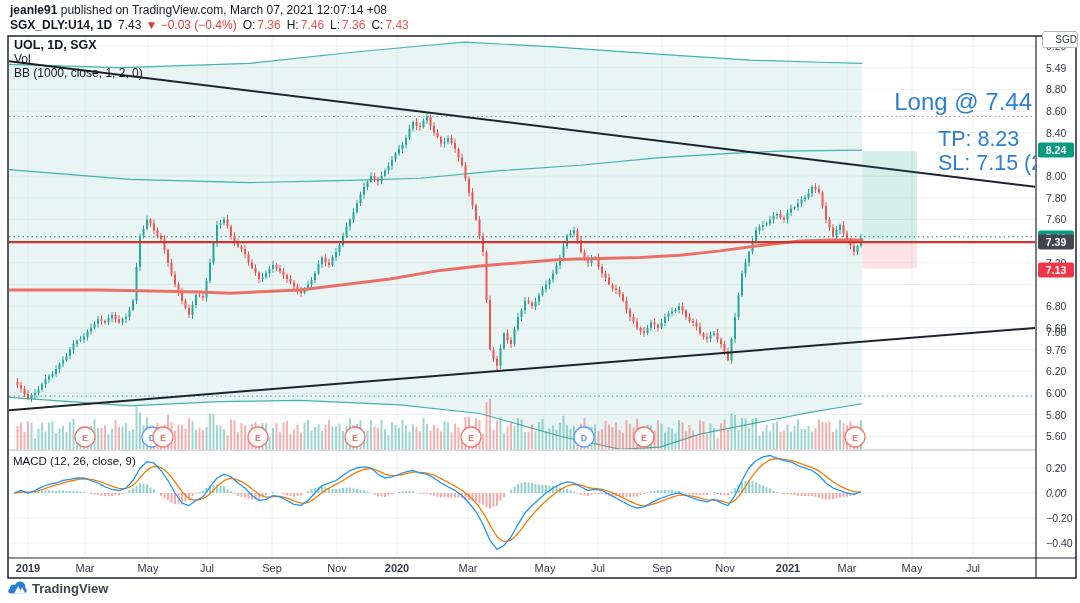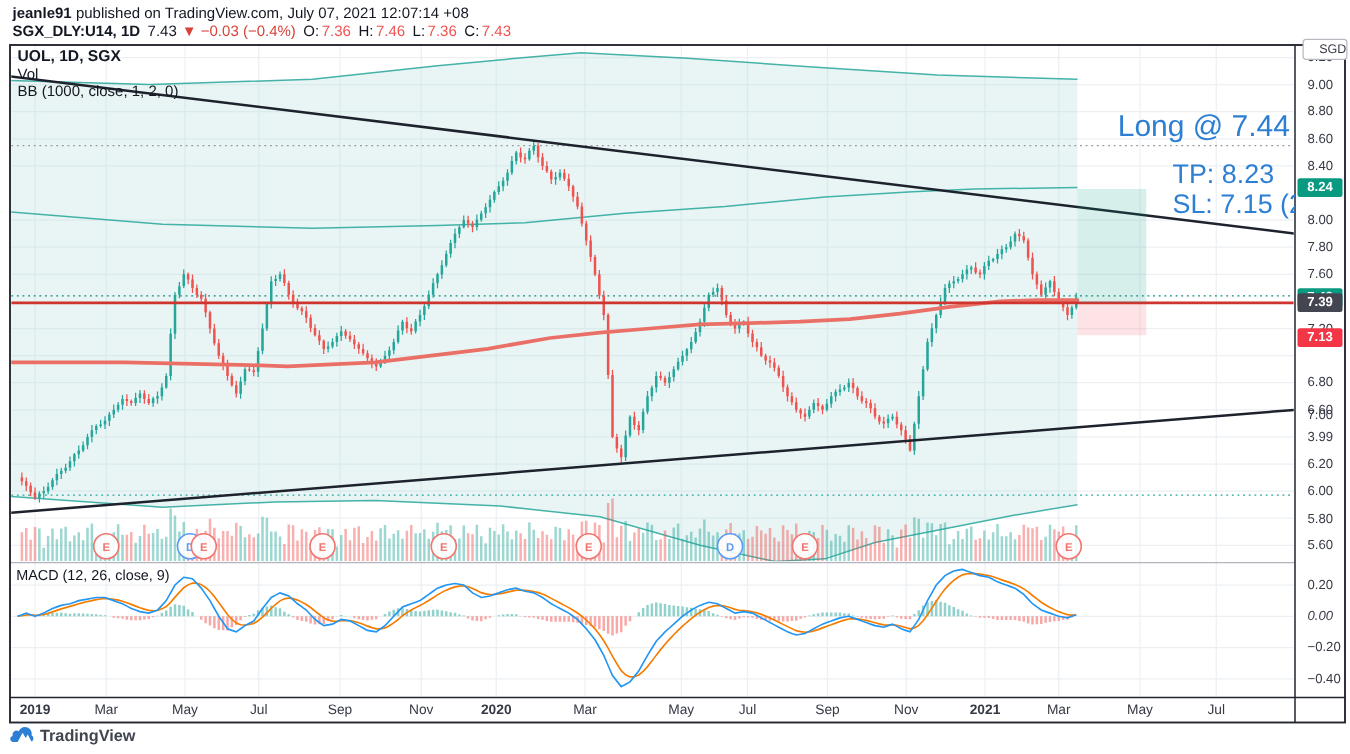--- a/index.html
+++ b/index.html
@@ -32,21 +32,21 @@
   .ttick.year{font-weight:bold;}
   .wm{left:8px;top:581px;height:18px;display:flex;z-index:6;}
   .wm-text{font-size:13px;font-weight:bold;color:#40444d;margin-left:5px;}
   svg{display:block;}
 </style>
 </head>
 <body>
 <div id="stage">
 
   <div class="abs hdr">
-    <div><span class="b">jeanle91</span><span> published on TradingView.com, July 07, 2021 12:07:14 +08</span></div>
+    <div><span class="b">jeanle91</span><span> published on TradingView.com, March 07, 2021 12:07:14 +08</span></div>
     <div>
       <span class="b">SGX_DLY:U14, 1D</span><span class="lastpx">7.43</span><span class="chg">▼ −0.03 (−0.4%)</span><span class="olbl">O:</span><span class="oval">7.36</span><span class="olbl">H:</span><span class="oval">7.46</span><span class="olbl">L:</span><span class="oval">7.36</span><span class="olbl">C:</span><span class="oval">7.43</span>
     </div>
   </div>
 
   <svg id="chart-svg" class="abs" style="left:0;top:0;z-index:1" width="1080" height="603">
       <defs>
         <clipPath id="mainClip">
           <rect x="9" y="37" width="1026" height="412"></rect>
         </clipPath>
@@ -171,32 +171,32 @@
 
   <div class="abs ann-wrap">
     <div class="ann ann-long">Long @ 7.44</div>
     <div class="ann ann-tp">TP: 8.23</div>
     <div class="ann ann-sl">SL: 7.15 (29c</div>
   </div>
 
   <div class="abs cur-box">SGD</div>
   <div class="abs paxis" id="paxis">
       <div class="ptick" style="top: 10px;">9.20</div>
-      <div class="ptick" style="top: 31.68px;">9.00</div>
+      <div class="ptick" style="top: 31.68px;">5.49</div>
       <div class="ptick" style="top: 53.36px;">8.80</div>
       <div class="ptick" style="top: 75.04px;">8.60</div>
       <div class="ptick" style="top: 96.72px;">8.40</div>
       <div class="ptick" style="top: 140.08px;">8.00</div>
       <div class="ptick" style="top: 161.76px;">7.80</div>
       <div class="ptick" style="top: 183.44px;">7.60</div>
       <div class="ptick" style="top: 226.8px;">7.20</div>
       <div class="ptick" style="top: 248.48px; margin-top: 48px;">7.00</div>
       <div class="ptick" style="top: 270.16px;">6.80</div>
       <div class="ptick" style="top: 291.84px;">6.60</div>
-      <div class="ptick" style="top: 313.52px;">3.99</div>
+      <div class="ptick" style="top: 313.52px;">9.76</div>
       <div class="ptick" style="top: 335.2px;">6.20</div>
       <div class="ptick" style="top: 356.88px;">6.00</div>
       <div class="ptick" style="top: 378.56px;">5.80</div>
       <div class="ptick" style="top: 400.24px;">5.60</div>
       <div class="pbadge" style="top: 201.868px; background: rgb(8, 153, 129); z-index: 1;">7.43</div>
       <div class="pbadge" style="top: 114.064px; background: rgb(8, 153, 129); z-index: 2;">8.24</div>
       <div class="pbadge" style="top: 206.204px; background: rgb(67, 70, 81); z-index: 2;">7.39</div>
       <div class="pbadge" style="top: 234.388px; background: rgb(242, 54, 69); z-index: 2;">7.13</div>
       <div class="ptick" style="top: 432px;">0.20</div>
       <div class="ptick" style="top: 457px; font-style: italic;">0.00</div>

